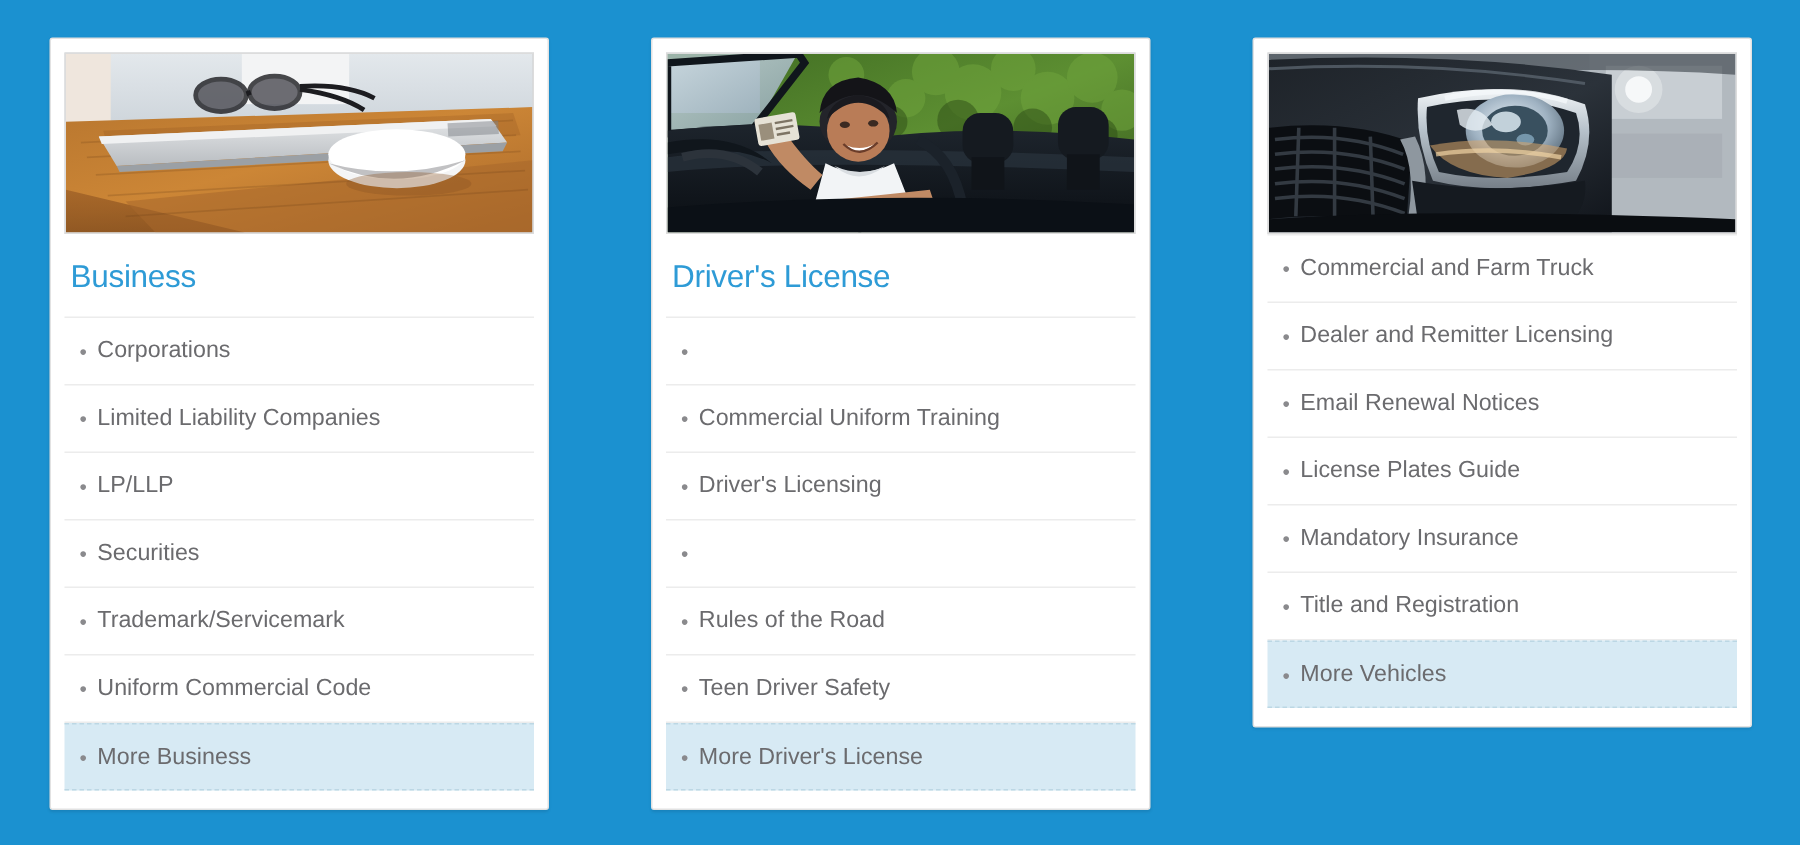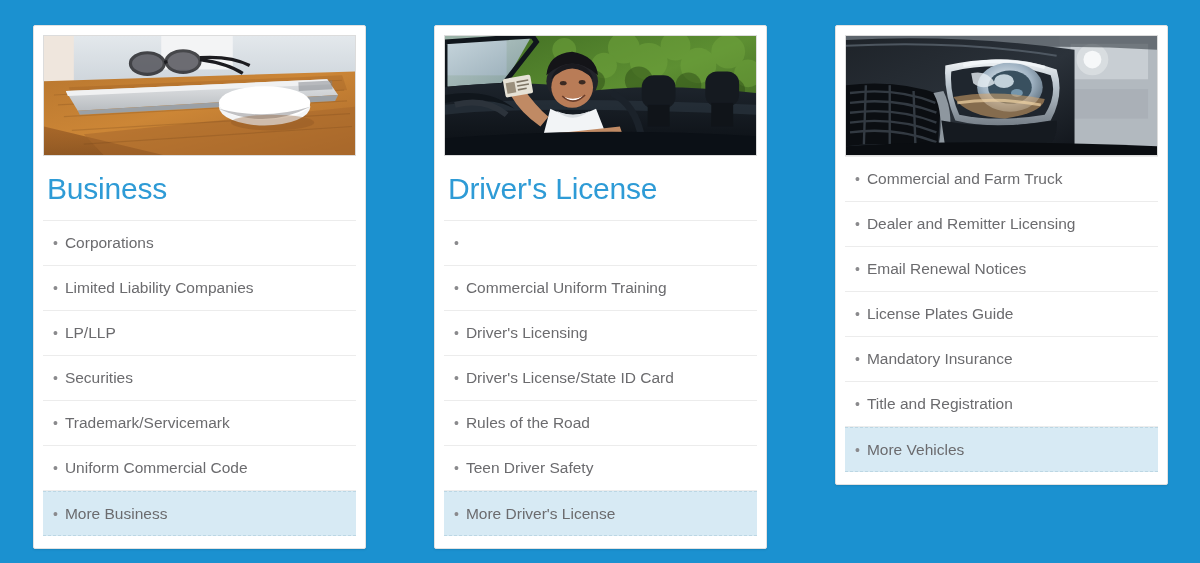--- a/index.html
+++ b/index.html
@@ -44,21 +44,21 @@
     box-sizing: border-box;
     overflow: hidden;
     position: relative;
     background: #cfd4d8;
     flex: 0 0 auto;
   }
   .card-thumb svg { display: block; width: 100%; height: 100%; }
 
   .card-title {
     color: #2e9bd6;
-    font-size: 30px;
+    font-size: 21px;
     font-weight: 400;
     line-height: 1;
     letter-spacing: -0.2px;
     padding: 18px 0 16px 4px;
     margin: 0;
     white-space: nowrap;
   }
 
   .card-list {
     list-style: none;
@@ -271,21 +271,20 @@
       <li>
           <span class="bullet">•</span>
           <span>Commercial Uniform Training</span>
         </li>
       <li>
           <span class="bullet">•</span>
           <span>Driver's Licensing</span>
         </li>
       <li>
           <span class="bullet">•</span>
-          <span>Driver's License/State ID Card</span>
         </li>
       <li>
           <span class="bullet">•</span>
           <span>Rules of the Road</span>
         </li>
       <li>
           <span class="bullet">•</span>
           <span>Teen Driver Safety</span>
         </li>
       <li class="more">

